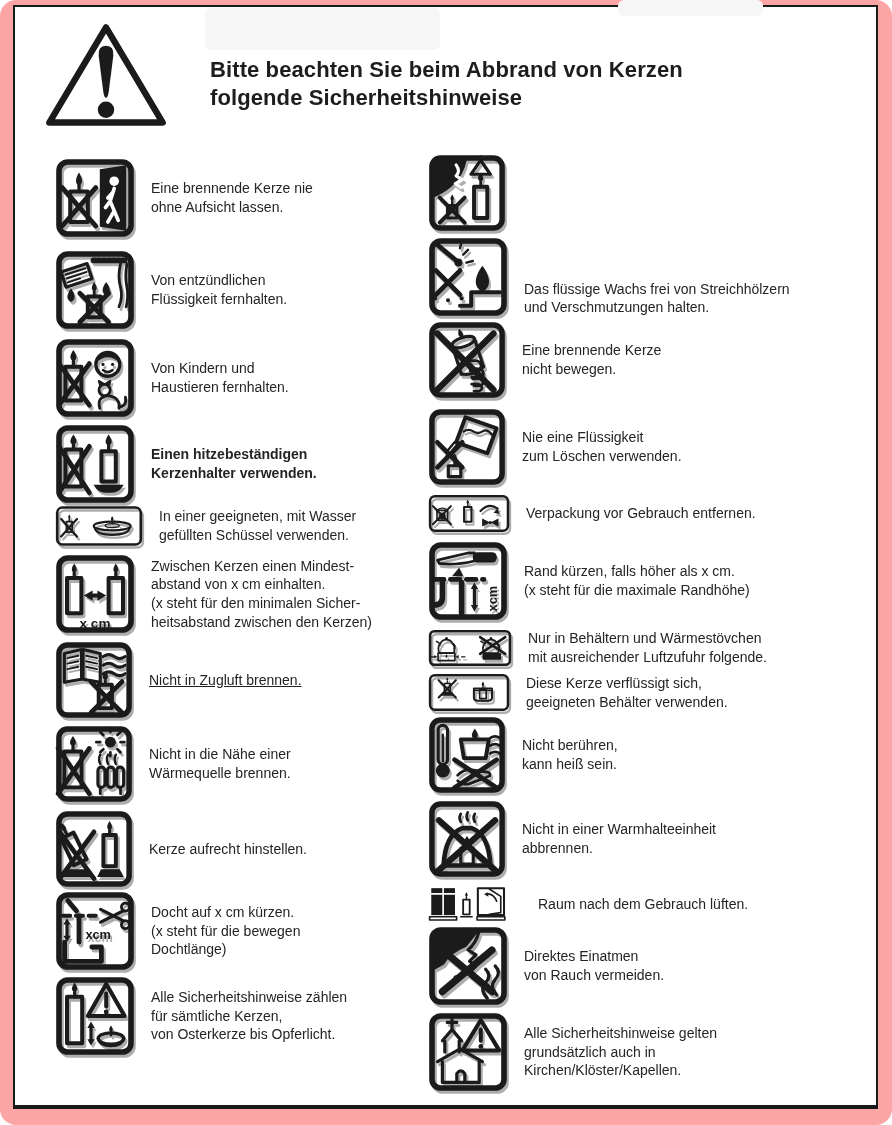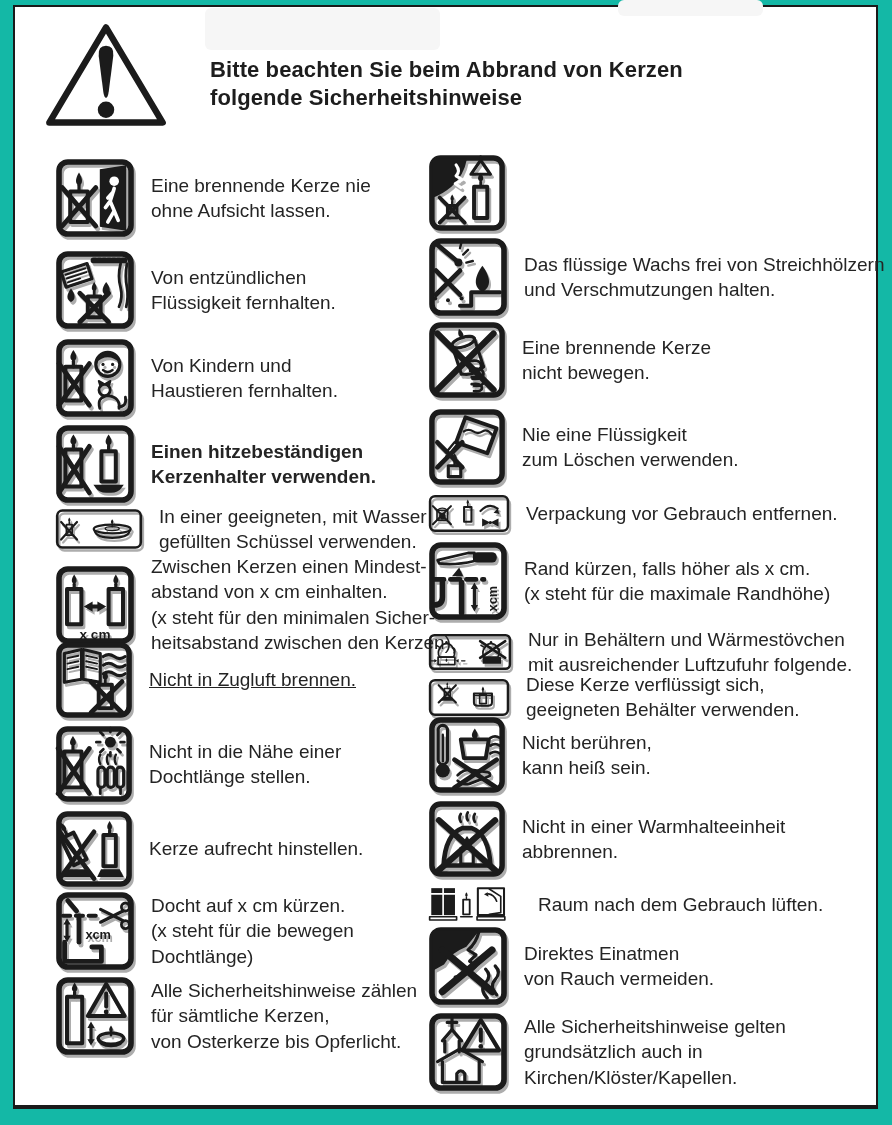--- a/index.html
+++ b/index.html
@@ -1,24 +1,24 @@
 <!DOCTYPE html>
 <html><head>
 <meta charset="utf-8">
 <style>
   html,body{margin:0;padding:0;background:#fff;}
   body{width:892px;height:1125px;position:relative;font-family:"Liberation Sans","DejaVu Sans",sans-serif;color:#222;}
-  .page{position:absolute;left:0;top:0;width:892px;height:1125px;background:#14b8a6;overflow:hidden;}
+  .page{position:absolute;left:0;top:0;width:892px;height:1125px;background:#fca5a5;overflow:hidden;border-radius:16px;}
   .frame{position:absolute;left:13px;top:5px;width:861px;height:1098px;border:2px solid #1a1a1a;border-bottom-width:4px;background:#fff;}
   .artifact{position:absolute;background:#f6f6f6;border-radius:6px;}
   .hdr-tri{position:absolute;left:42px;top:20px;}
   .title{position:absolute;left:210px;top:56px;font-size:22px;font-weight:bold;line-height:1.28;white-space:pre;color:#1d1d1d;letter-spacing:.1px;}
   .item{position:absolute;display:flex;align-items:center;}
   .item .ic{flex:none;display:flex;align-items:center;}
-  .item .txt{margin-left:16px;font-size:19px;line-height:1.34;white-space:pre;color:#242424;}
+  .item .txt{margin-left:16px;font-size:14px;line-height:1.34;white-space:pre;color:#242424;}
   svg{stroke:#1b1b1b;fill:none;stroke-linecap:round;stroke-linejoin:round;}
   .pic{filter:drop-shadow(2.5px 3px 0 rgba(50,50,50,.40));}
   .f{fill:#1b1b1b;stroke:none;}
   .wt{stroke:#fff;}
   text{font-family:"Liberation Sans","DejaVu Sans",sans-serif;}
 </style>
 </head>
 <body>
 
 <div class="page">
@@ -183,21 +183,21 @@
       <circle class="f" cx="71" cy="22" r="7"></circle>
       <path d="M71 9 V4 M71 35 V40 M58 22 H53 M84 22 H89 M62 13 l-4 -4 M80 13 l4 -4 M62 31 l-4 4 M80 31 l4 4" stroke-width="3.5"></path>
       <path d="M58 50 q-3 -6 0 -12 M68 50 q-3 -6 0 -12 M78 50 q-3 -6 0 -12" stroke-width="3"></path>
       <rect x="55" y="54" width="9" height="26" rx="4.5" stroke-width="4"></rect>
       <rect x="67" y="54" width="9" height="26" rx="4.5" stroke-width="4"></rect>
       <rect x="79" y="54" width="9" height="26" rx="4.5" stroke-width="4"></rect>
       <path d="M58 80 v8 M84 80 v8" stroke-width="3.5"></path>
     </svg>
       </span>
     <span class="txt">Nicht in die Nähe einer
-Dochtlänge stellen.</span>
+Wärmequelle brennen.</span>
   </div>
 
   <div class="item" style="left:55px;top:810px;">
     <span class="ic">
         <svg class="pic" viewBox="0 0 100 100" width="78" height="78">
       <rect x="5" y="5" width="90" height="90" rx="11" stroke-width="7"></rect>
       <g transform="rotate(-26 28 58)">
         <rect x="19" y="30" width="18" height="38" stroke-width="5"></rect>
         <line x1="28" y1="30" x2="28" y2="24" stroke-width="4"></line>
         <path class="f" d="M28 12 C32 18 32 22 28 24 C24 22 24 18 28 12 Z"></path>
@@ -269,21 +269,21 @@
       <path d="M15 56 L47 88 M47 56 L15 88" stroke-width="5"></path>
       <rect x="59" y="42" width="17" height="40" stroke-width="5"></rect>
       <line x1="67.5" y1="42" x2="67.5" y2="36" stroke-width="3.5"></line>
       <path class="f" d="M67.5 24 C72 30 72 33 67.5 35.5 C63 33 63 30 67.5 24 Z"></path>
       <path d="M67.5 8 L80 26 H55 Z" stroke-width="4"></path>
       <line x1="67.5" y1="8" x2="67.5" y2="3" stroke-width="3"></line>
     </svg>
       </span>
   </div>
 
-  <div class="item" style="left:428px;top:237px;">
+  <div class="item" style="left:428px;top:237px;align-items:flex-end;">
     <span class="ic">
         <svg class="pic" viewBox="0 0 100 100" width="80" height="80">
       <rect x="5" y="5" width="90" height="90" rx="11" stroke-width="7"></rect>
       <path d="M12 10 L36 30" stroke-width="6"></path>
       <circle class="f" cx="38" cy="32" r="5"></circle>
       <path d="M44 22 l6 -6 M48 32 l8 -2 M40 14 l2 -8" stroke-width="3"></path>
       <path d="M10 42 L40 72 M40 42 L10 72" stroke-width="6"></path>
       <circle class="f" cx="9" cy="77" r="2.5"></circle>
           <circle class="f" cx="25" cy="79" r="2.5"></circle>
           <circle class="f" cx="42" cy="77" r="2.5"></circle>

